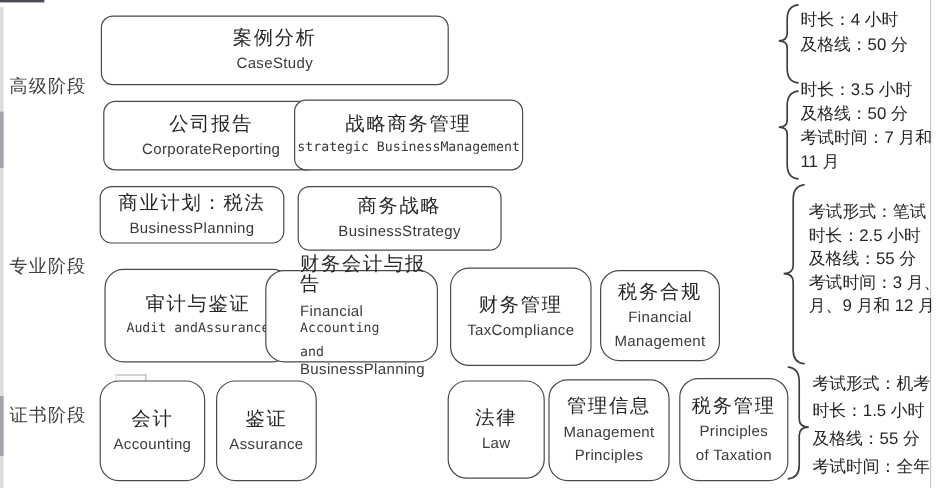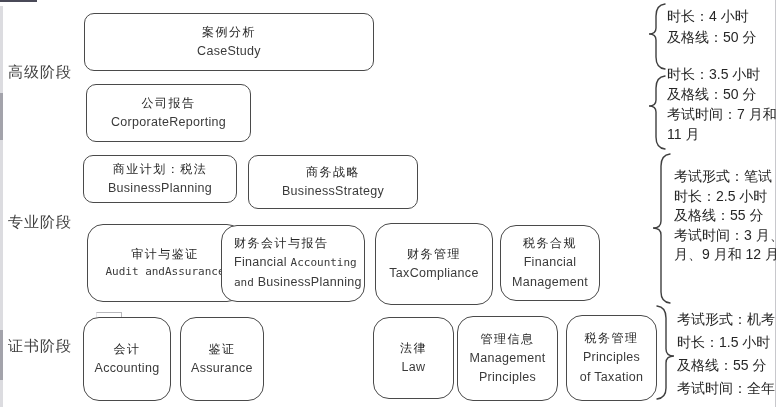--- a/index.html
+++ b/index.html
@@ -7,24 +7,24 @@
     position:relative;width:781px;height:407px;background:#ffffff;
     font-family:"Liberation Sans","DejaVu Sans",sans-serif;overflow:hidden;
   }
   .box{
     position:absolute;background:#fff;border:1.5px solid #4a4a4a;
     display:flex;flex-direction:column;align-items:center;justify-content:center;
     row-gap:5px;text-align:center;box-sizing:border-box;
   }
   .r10{border-radius:10px}
   .r15{border-radius:16px}
-  .zh{font-size:12px;color:#262626;letter-spacing:1.5px;line-height:1.1}
+  .zh{font-size:16px;color:#262626;letter-spacing:1.5px;line-height:1.1}
   .en{font-size:12.5px;color:#3a3a3a;line-height:1.15;letter-spacing:.3px}
   .mono{font-family:"DejaVu Sans Mono","Liberation Mono",monospace;font-size:11px;letter-spacing:0}
-  .align-left{align-items:flex-start;text-align:left;padding-left:12px}
+  .align-left{align-items:flex-start;text-align:left;padding-left:28px}
   .stage{position:absolute;font-weight:normal;font-size:15px;color:#404040;letter-spacing:1px;white-space:nowrap}
   .ann{position:absolute;font-size:14px;color:#262626;white-space:nowrap}
   .ann div{height:var(--lh)}
   .edge{position:absolute;pointer-events:none}
   #braces{position:absolute;left:0;top:0;pointer-events:none}
   .tab-artifact{position:absolute;left:96px;top:312px;width:26px;height:7px;
     border:1px solid #b8b8bc;border-left-color:#e6e6ea;background:#fff;box-sizing:border-box}
 </style>
 </head>
 <body>
@@ -40,23 +40,27 @@
 
   <div class="stage" style="left:8px;top:63px">高级阶段</div>
   <div class="stage" style="left:8px;top:213px">专业阶段</div>
   <div class="stage" style="left:8px;top:337px">证书阶段</div>
 
   <div class="box r10" style="left:84px;top:13px;width:290px;height:58px">
     <div class="zh">案例分析</div>
     <div class="en">CaseStudy</div>
   </div>
 
-  <div class="box r10" style="left:86px;top:84px;width:165px;height:58px">
+  <div class="box r10" style="left:86px;top:84px;width:180px;height:58px">
     <div class="zh">公司报告</div>
     <div class="en">CorporateReporting</div>
+  </div>
+  <div class="box r10" style="left:245px;top:83px;width:191px;height:59px">
+    <div class="zh">战略商务管理</div>
+    <div class="en mono">strategic BusinessManagement</div>
   </div>
 
   <div class="box r10" style="left:83px;top:155px;width:154px;height:48px">
     <div class="zh">商业计划：税法</div>
     <div class="en">BusinessPlanning</div>
   </div>
   <div class="box r10" style="left:248px;top:155px;width:170px;height:54px">
     <div class="zh">商务战略</div>
     <div class="en">BusinessStrategy</div>
   </div>

